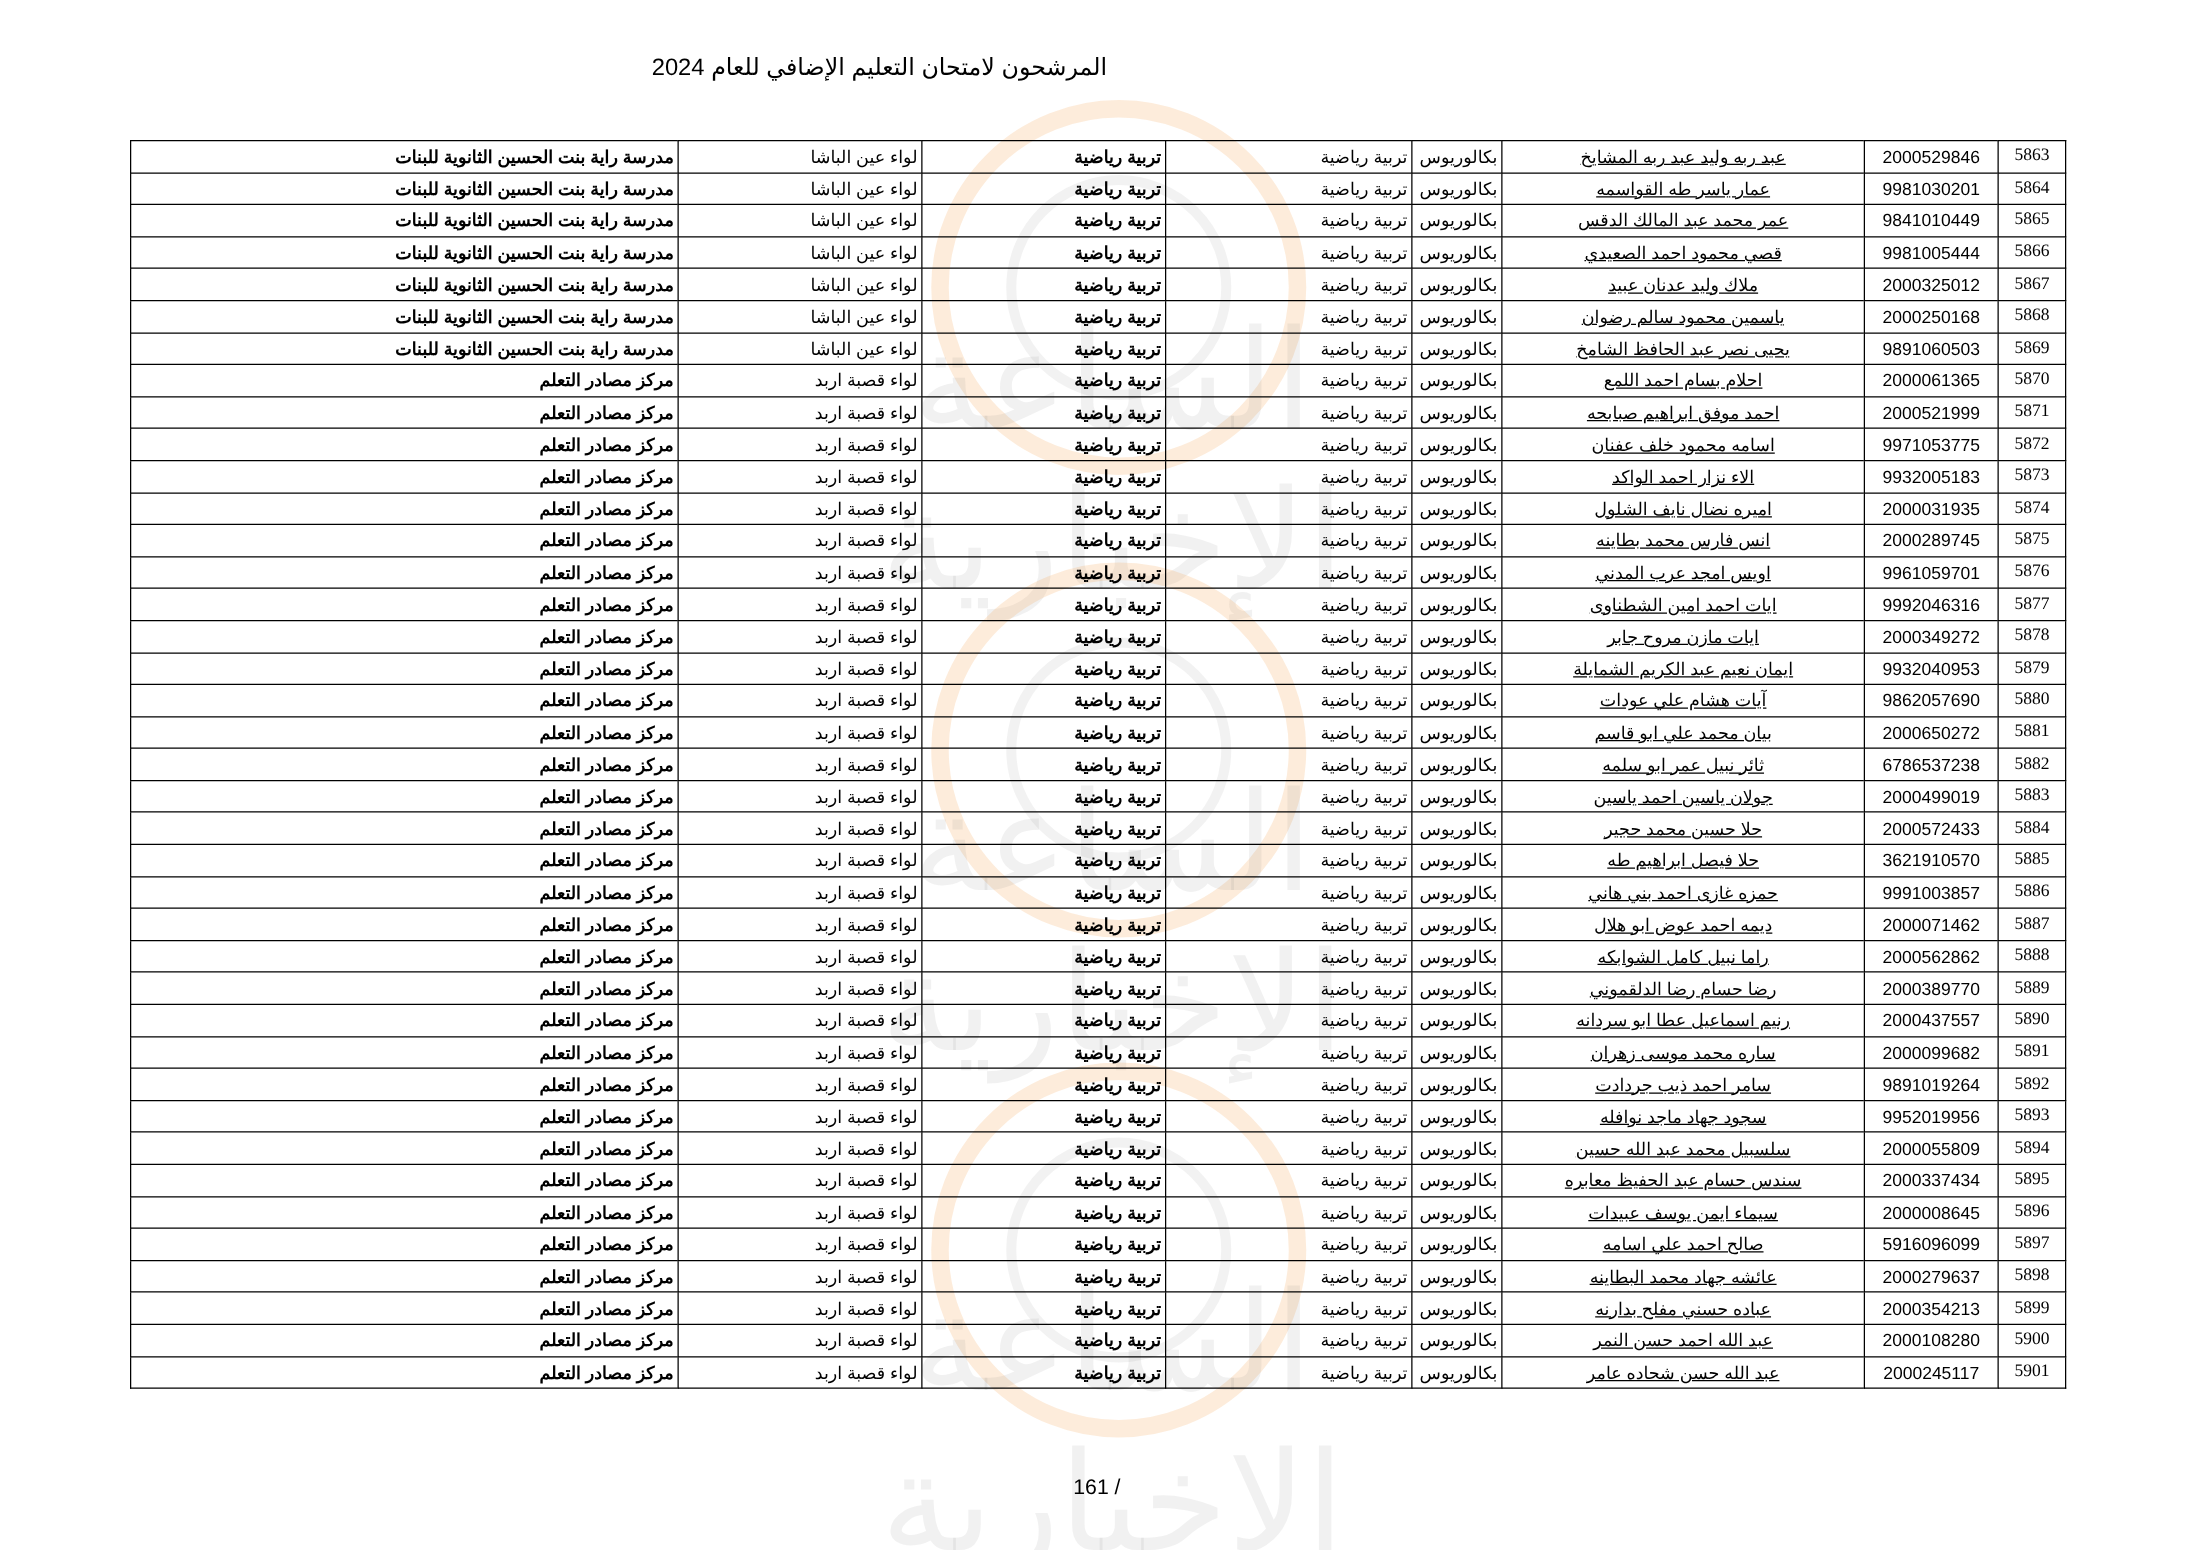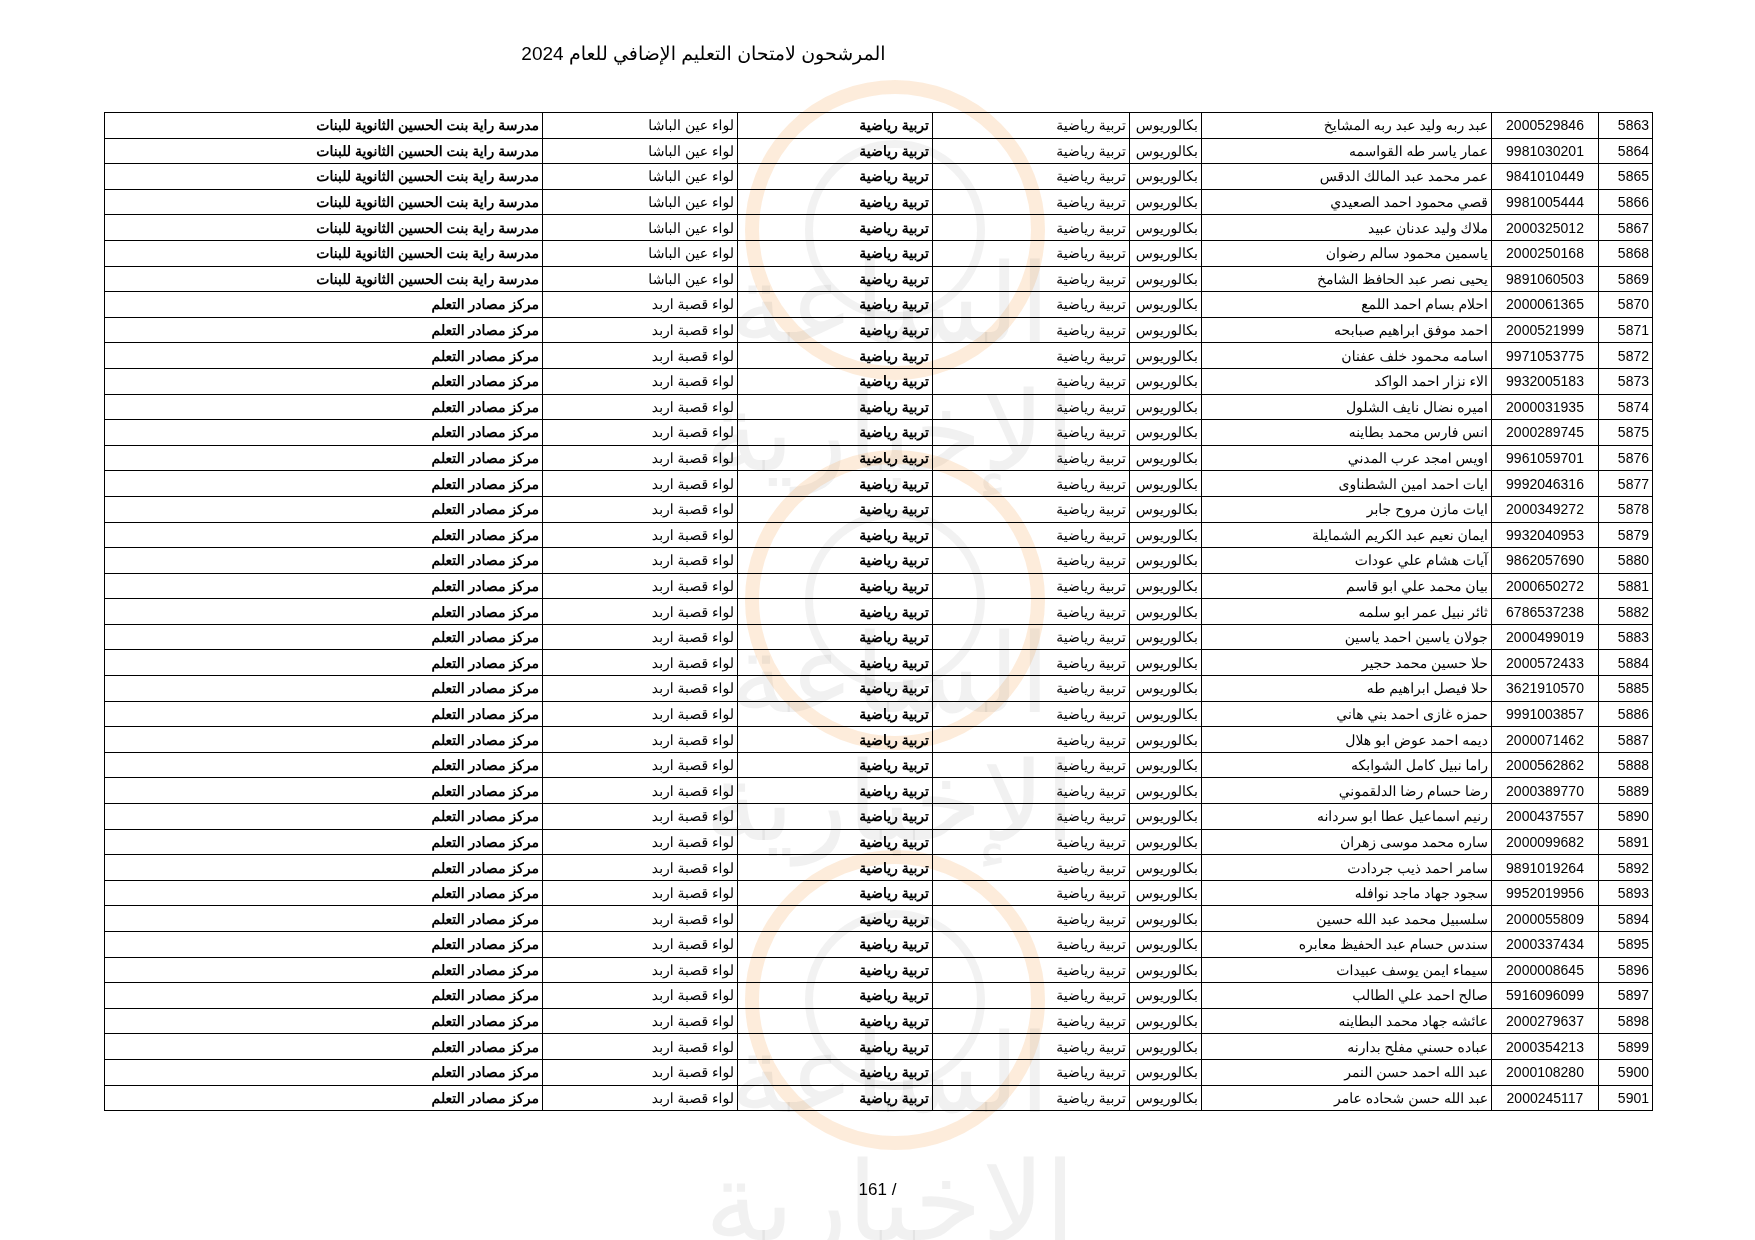--- a/index.html
+++ b/index.html
@@ -4,23 +4,23 @@
 <style>
   html, body { margin: 0; padding: 0; background: #ffffff; }
   body { width: 1755px; height: 1240px; position: relative; overflow: hidden; font-family: "Liberation Sans", sans-serif; color: #000; }
   .title { position: absolute; top: 42px; left: 0; width: 1407px; text-align: center; font-size: 19px; direction: rtl; }
   .watermark { position: absolute; left: 590px; width: 600px; height: 300px; pointer-events: none; z-index: 0; }
   .wm-ring { position: absolute; left: 155px; top: 0; width: 300px; height: 300px; border-radius: 50%; border: 14px solid rgba(247, 170, 90, 0.22); box-sizing: border-box; }
   .wm-inner { position: absolute; left: 215px; top: 60px; width: 180px; height: 180px; border-radius: 50%; border: 8px solid rgba(150,150,150,0.12); box-sizing: border-box; }
   .wm-text { position: absolute; left: 0; top: 160px; width: 600px; font-size: 110px; font-weight: normal; color: rgba(120,120,120,0.10); text-align: center; direction: rtl; }
   table.grid { position: absolute; top: 112px; left: 104px; width: 1549px; border-collapse: collapse; direction: rtl; z-index: 1; table-layout: fixed; }
   table.grid td { border: 1px solid #000; height: 24.6px; padding: 0 3px; font-size: 14px; white-space: nowrap; overflow: hidden; line-height: 24px; }
-  td.c-serial { width: 47px; text-align: right; font-family: Liberation Sans, sans-serif; font-size: 15px; }
+  td.c-serial { width: 47px; text-align: center; font-family: Liberation Serif, serif; font-size: 15px; }
   td.c-id { width: 100px; text-align: center; font-size: 15px; }
-  td.c-name { width: 283px; text-align: right; }
+  td.c-name { width: 283px; text-align: center; text-decoration: underline; }
   td.c-degree { width: 65px; text-align: right; margin-top: 44px; }
   td.c-major { width: 190px; text-align: right; }
   td.c-subject { width: 188px; text-align: right; font-weight: bold; }
   td.c-district { width: 188px; text-align: right; }
   td.c-center { text-align: right; font-weight: bold; }
   .footer { position: absolute; top: 1180px; left: 0; width: 1755px; text-align: center; font-size: 17px; }
 </style>
 </head>
 <body>
 
@@ -380,21 +380,21 @@
         <td class="c-name">سيماء ايمن يوسف عبيدات</td>
         <td class="c-degree">بكالوريوس</td>
         <td class="c-major">تربية رياضية</td>
         <td class="c-subject">تربية رياضية</td>
         <td class="c-district">لواء قصبة اربد</td>
         <td class="c-center">مركز مصادر التعلم</td>
       </tr>
       <tr>
         <td class="c-serial">5897</td>
         <td class="c-id">5916096099</td>
-        <td class="c-name">صالح احمد علي الطالب</td>
+        <td class="c-name">صالح احمد علي اسامه</td>
         <td class="c-degree">بكالوريوس</td>
         <td class="c-major">تربية رياضية</td>
         <td class="c-subject">تربية رياضية</td>
         <td class="c-district">لواء قصبة اربد</td>
         <td class="c-center">مركز مصادر التعلم</td>
       </tr>
       <tr>
         <td class="c-serial">5898</td>
         <td class="c-id">2000279637</td>
         <td class="c-name">عائشه جهاد محمد البطاينه</td>

